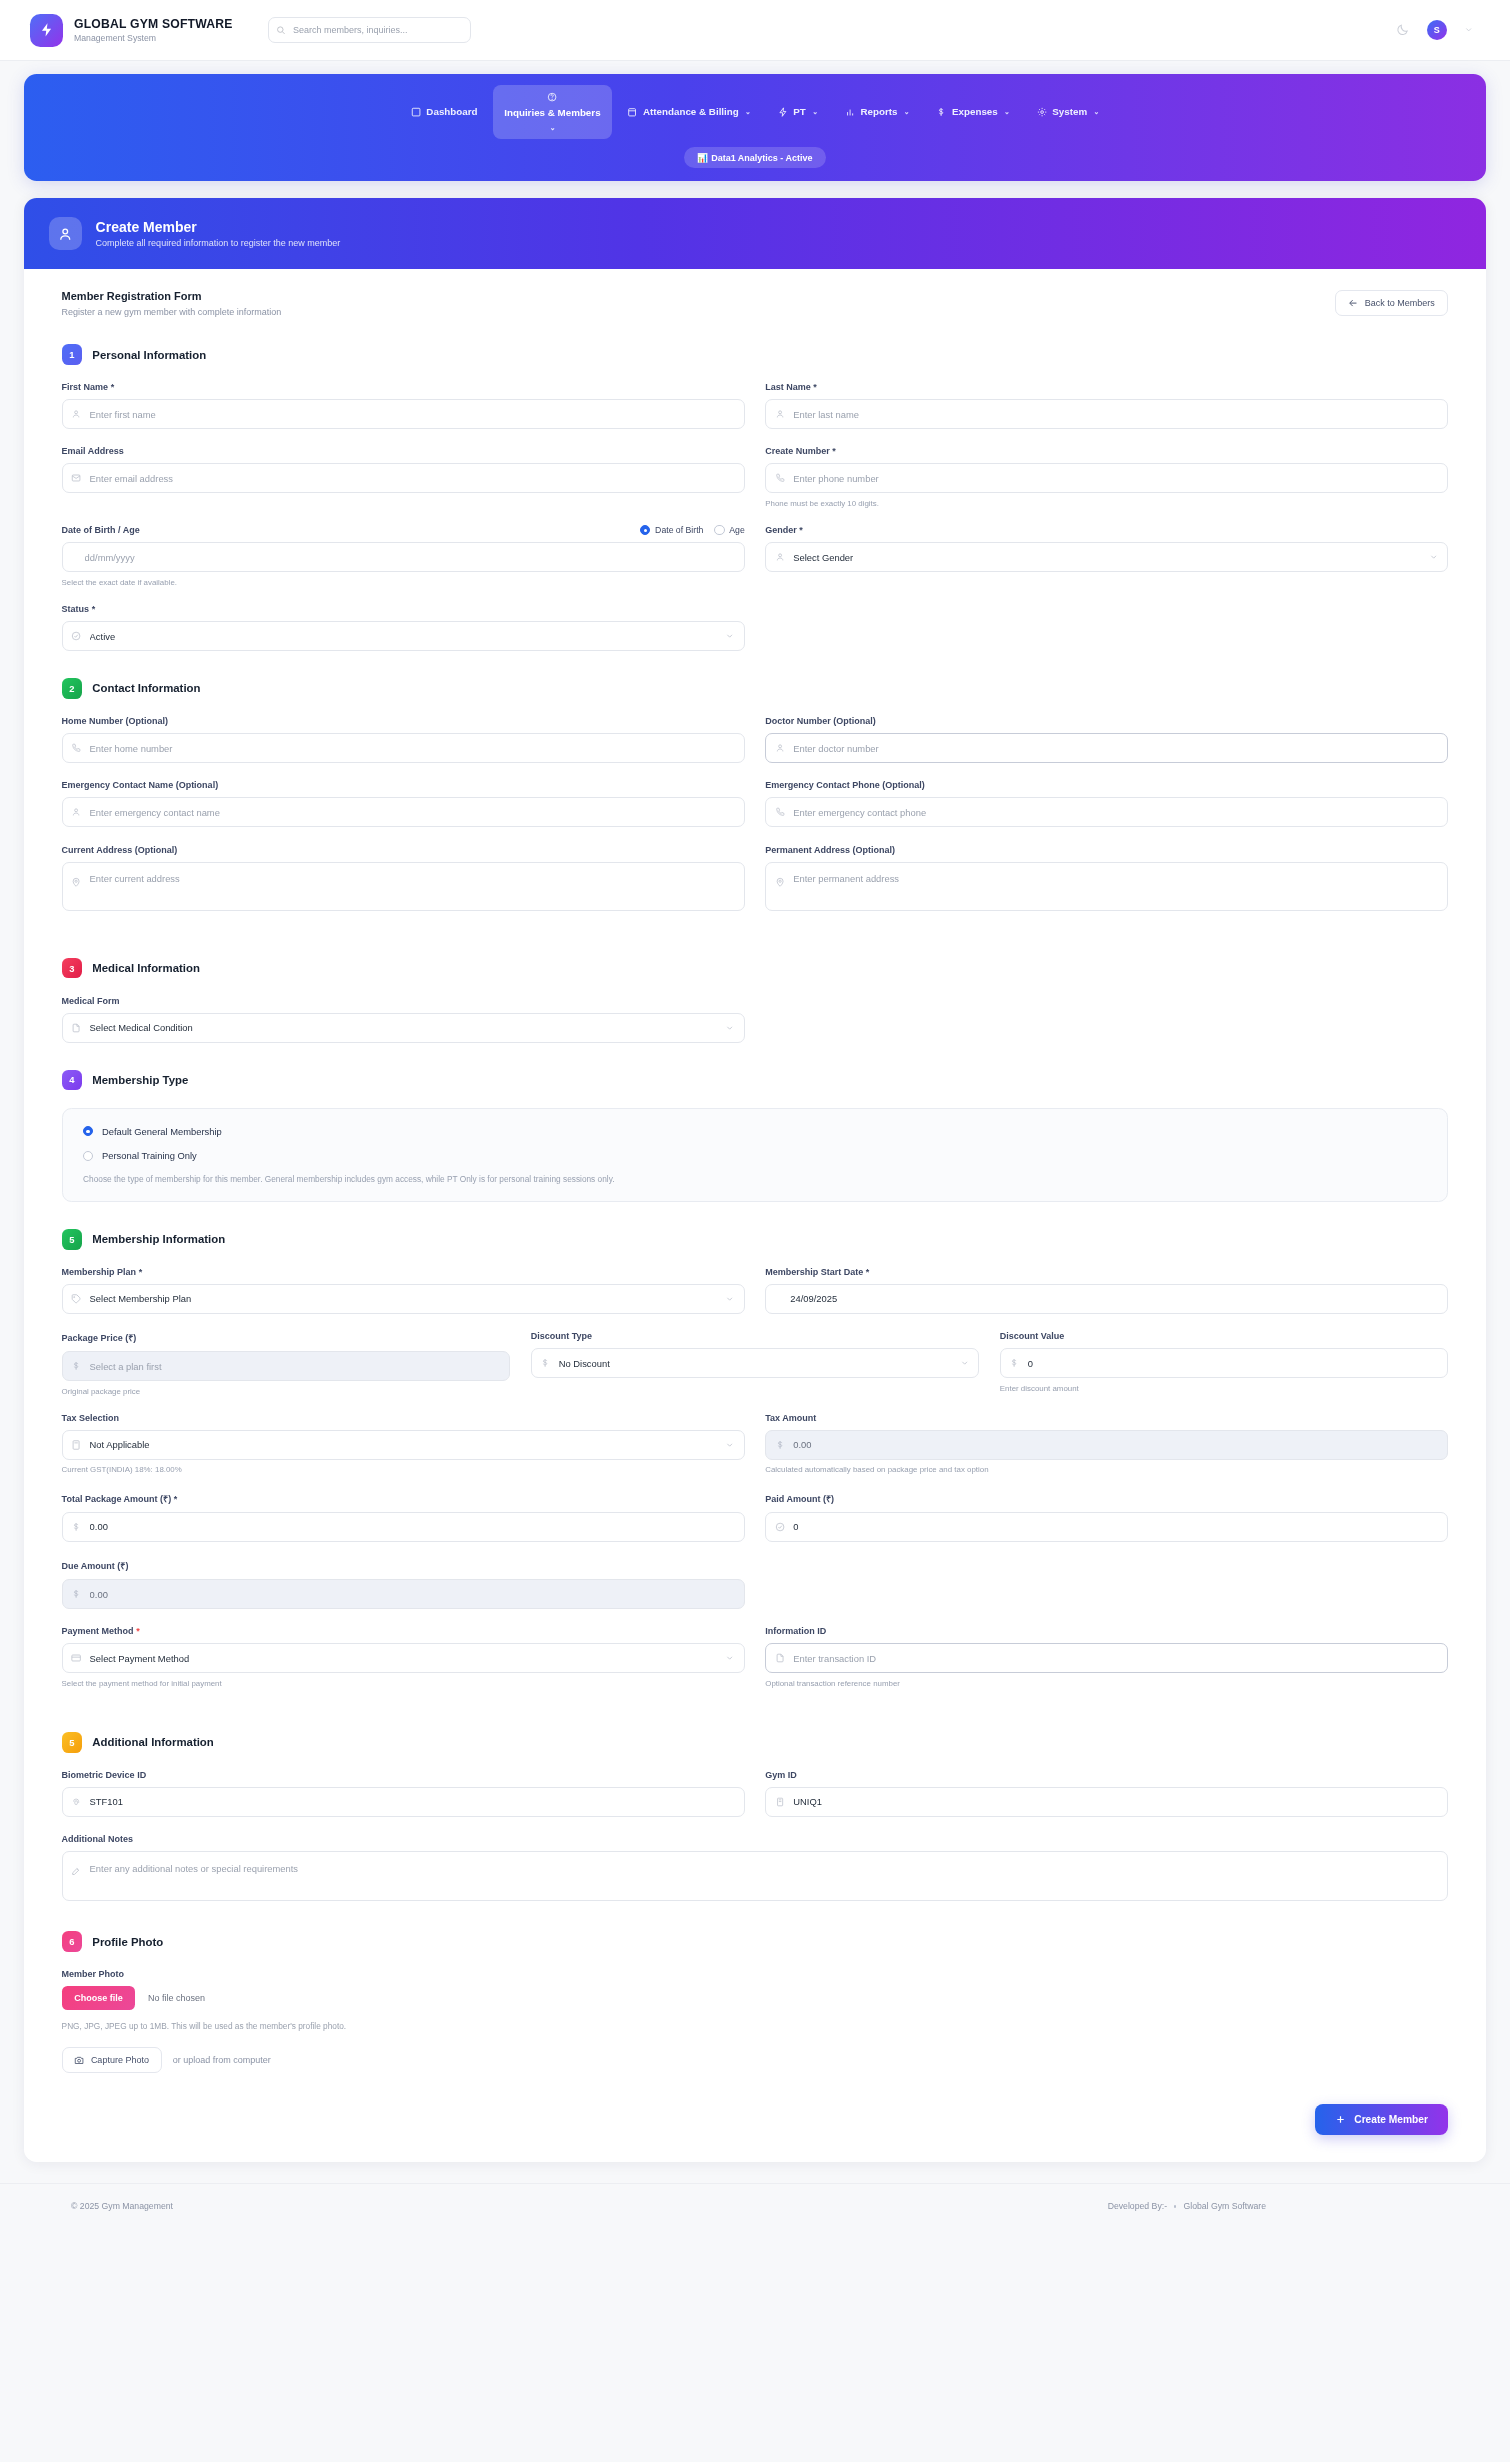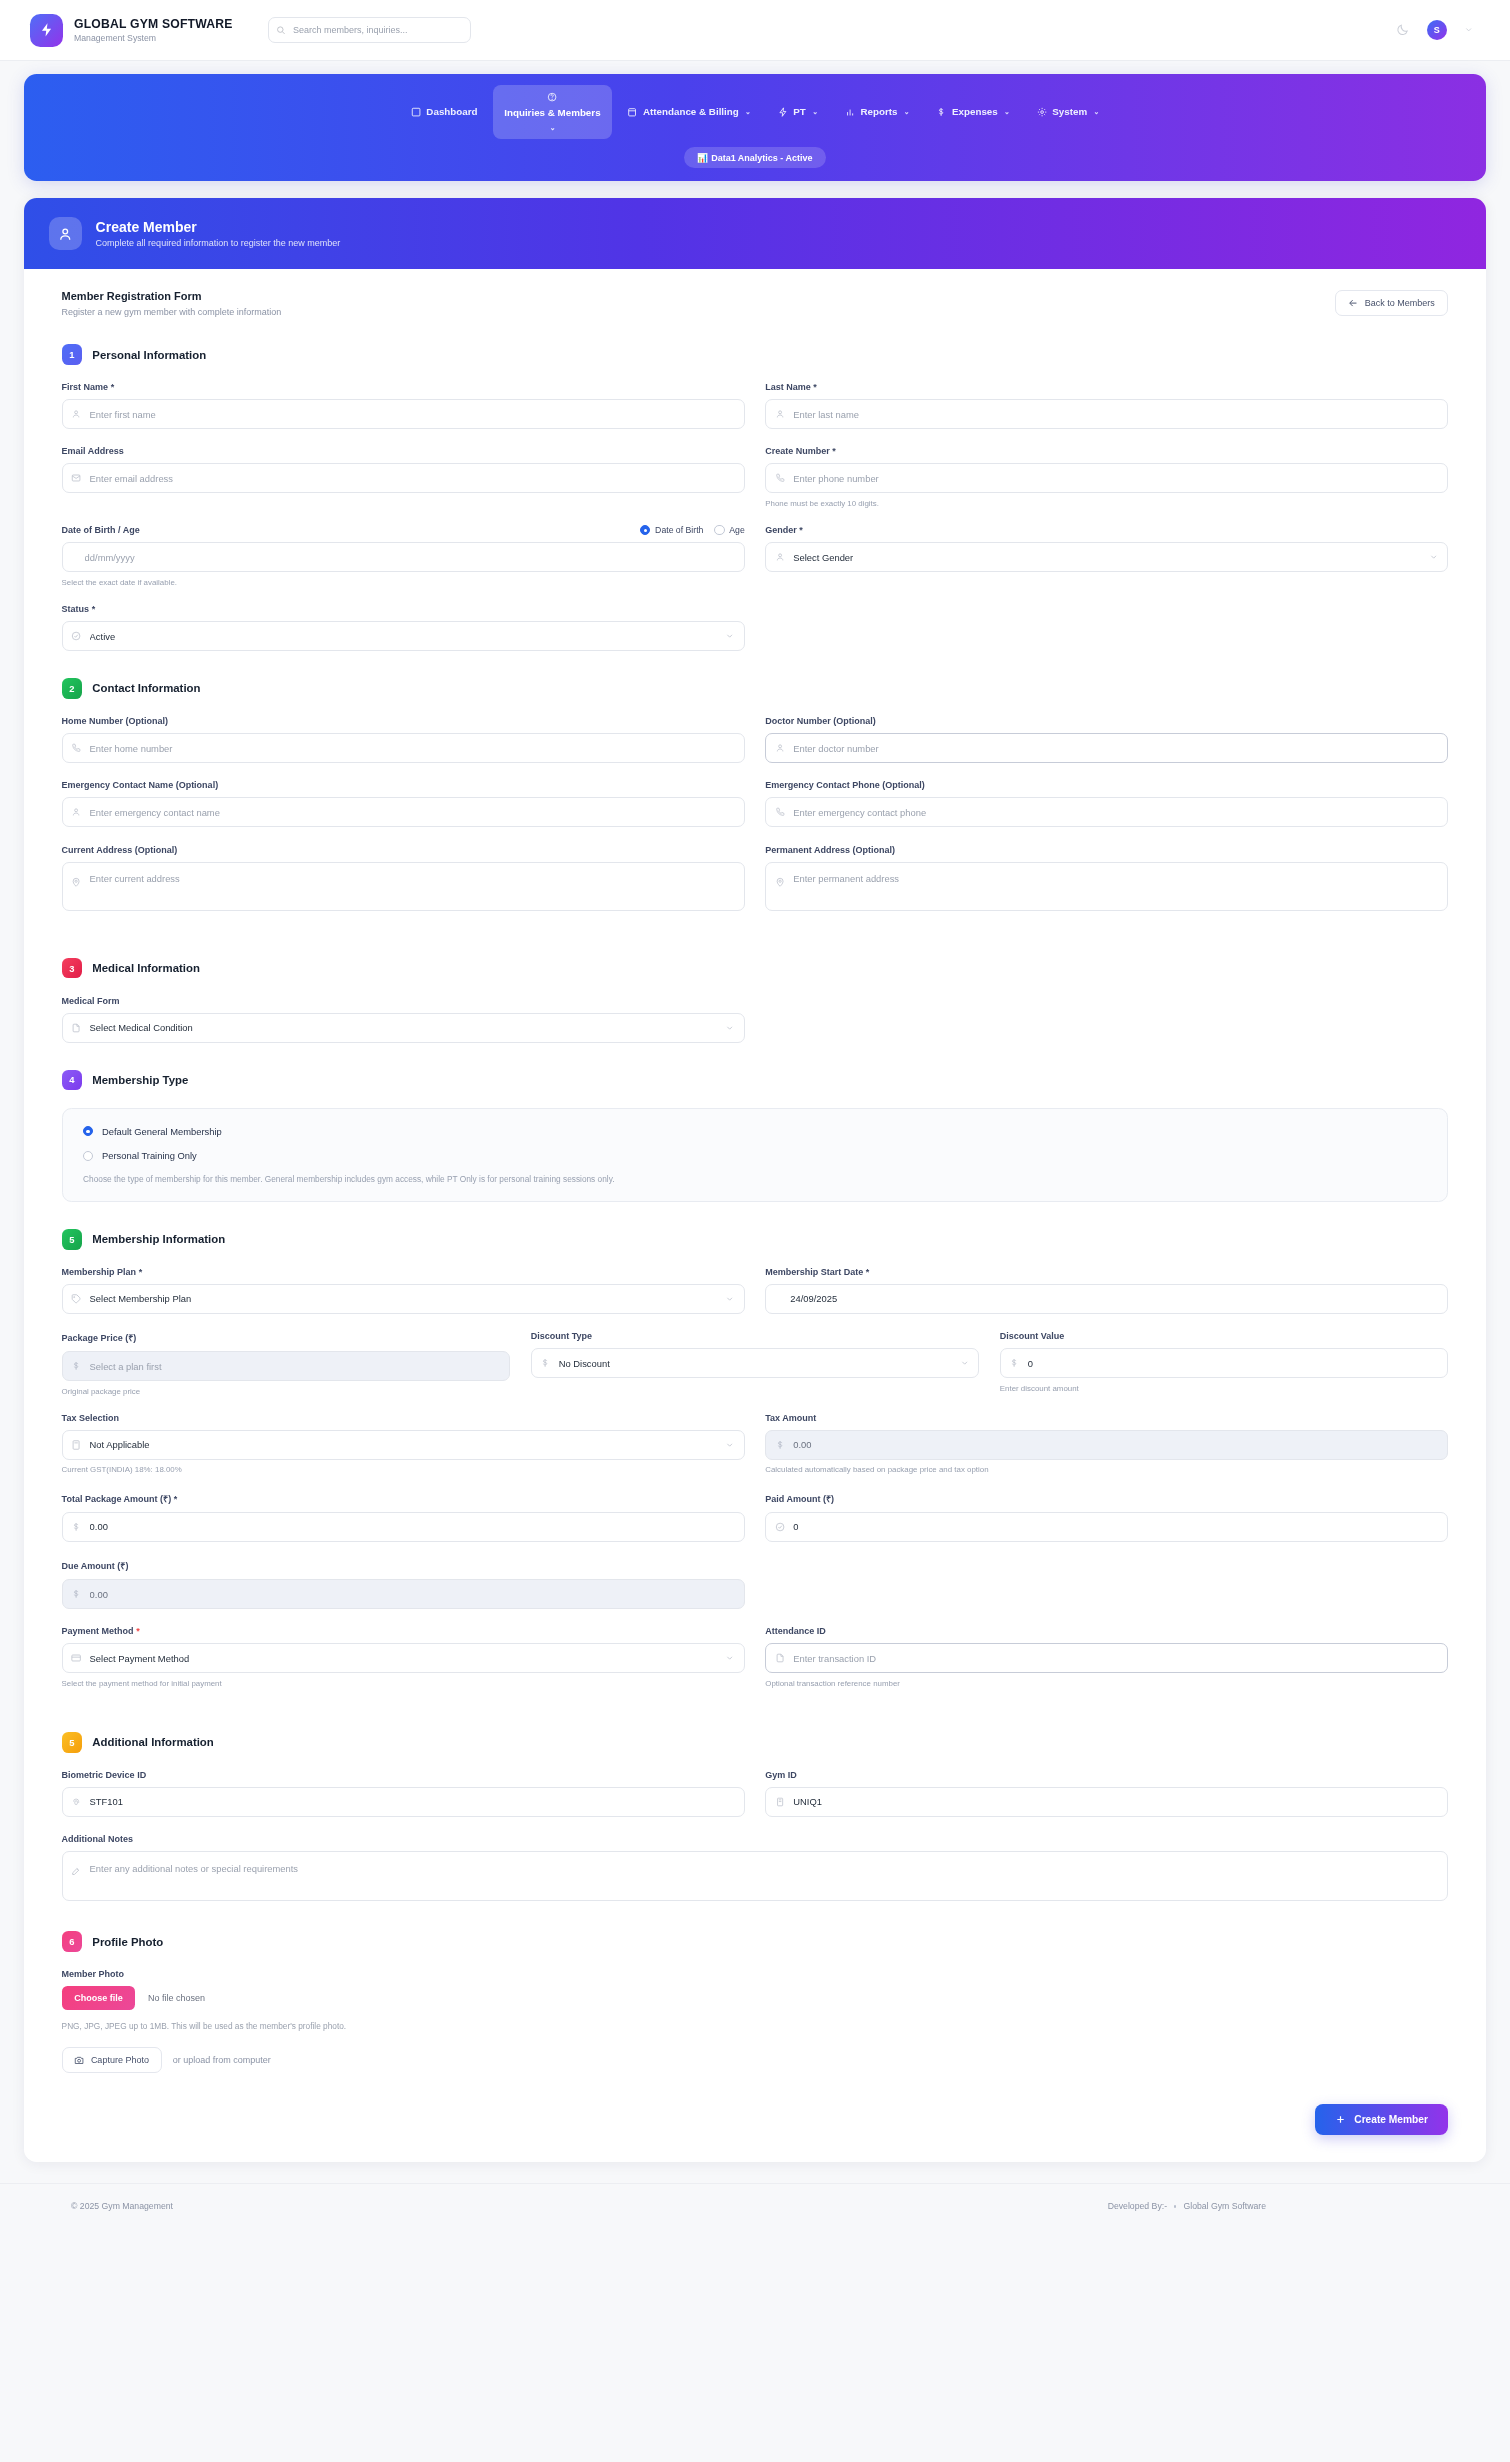--- a/index.html
+++ b/index.html
@@ -688,21 +688,21 @@
                 <rect x="2" y="5" width="20" height="14" rx="2"></rect>
                 <line x1="2" y1="10" x2="22" y2="10"></line>
               </svg>
             <svg class="caret-ic" viewBox="0 0 24 24" fill="none" stroke="#7b8499" stroke-width="2">
                 <polyline points="6 9 12 15 18 9"></polyline>
               </svg>
           </div>
           <div class="hint">Select the payment method for initial payment</div>
         </div>
         <div class="field">
-          <label class="lbl">Attendance ID</label>
+          <label class="lbl">Information ID</label>
           <div class="inp-wrap">
             <input class="inp" style="border-color: rgb(199, 204, 216);" value="" placeholder="Enter transaction ID">
             <svg class="fic" viewBox="0 0 24 24" fill="none" stroke="#7b8499" stroke-width="1.9">
                 <path d="M14 3H7a2 2 0 00-2 2v14a2 2 0 002 2h10a2 2 0 002-2V8l-5-5z"></path>
                 <polyline points="14 3 14 8 19 8"></polyline>
               </svg>
           </div>
           <div class="hint">Optional transaction reference number</div>
         </div>
       </div>

